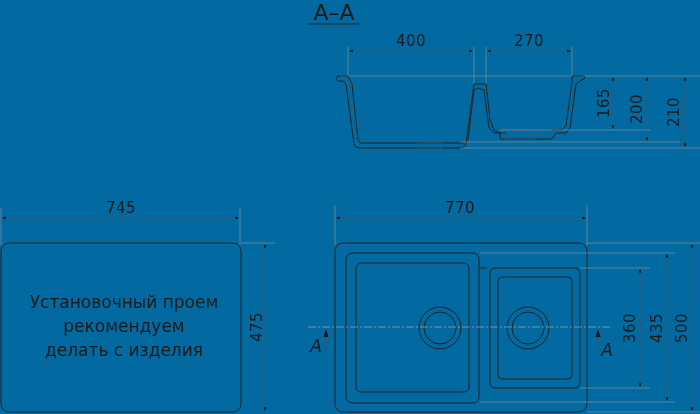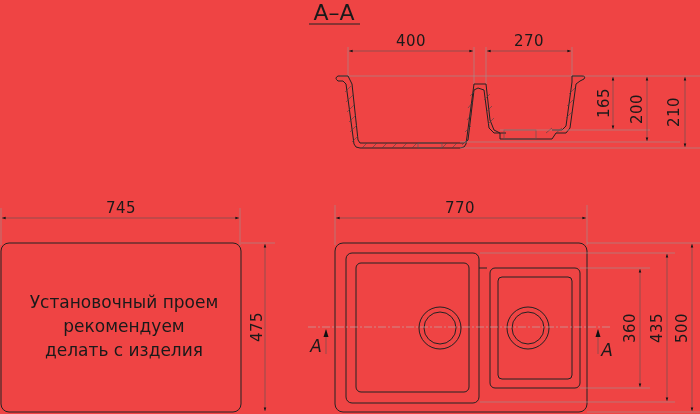--- a/index.html
+++ b/index.html
@@ -1,16 +1,16 @@
 <!DOCTYPE html>
 <html><head>
 <meta charset="utf-8">
 <style>
   html, body { margin: 0; padding: 0; background: #ffffff; }
-  #canvas { position: relative; width: 700px; height: 414px; overflow: hidden; background: #ef4444; }
+  #canvas { position: relative; width: 700px; height: 414px; overflow: hidden; background: #0369a1; }
   svg { position: absolute; left: 0; top: 0; }
   .ln { stroke: #222; stroke-width: 1; fill: none; }
   .thin { stroke: #555; stroke-width: 0.6; fill: none; }
   .ext { stroke: #999; stroke-width: 0.6; fill: none; }
   .hatch { stroke: #444; stroke-width: 0.6; }
   .axis { stroke: #bbb; stroke-width: 0.6; stroke-dasharray: 8 2 2 2; fill: none; }
   .txt { font-family: "DejaVu Sans", sans-serif; fill: #1a1a1a; }
   .dim { font-size: 15px; letter-spacing: 0.5px; }
   .note { font-size: 17px; }
   .title { font-size: 22px; }

